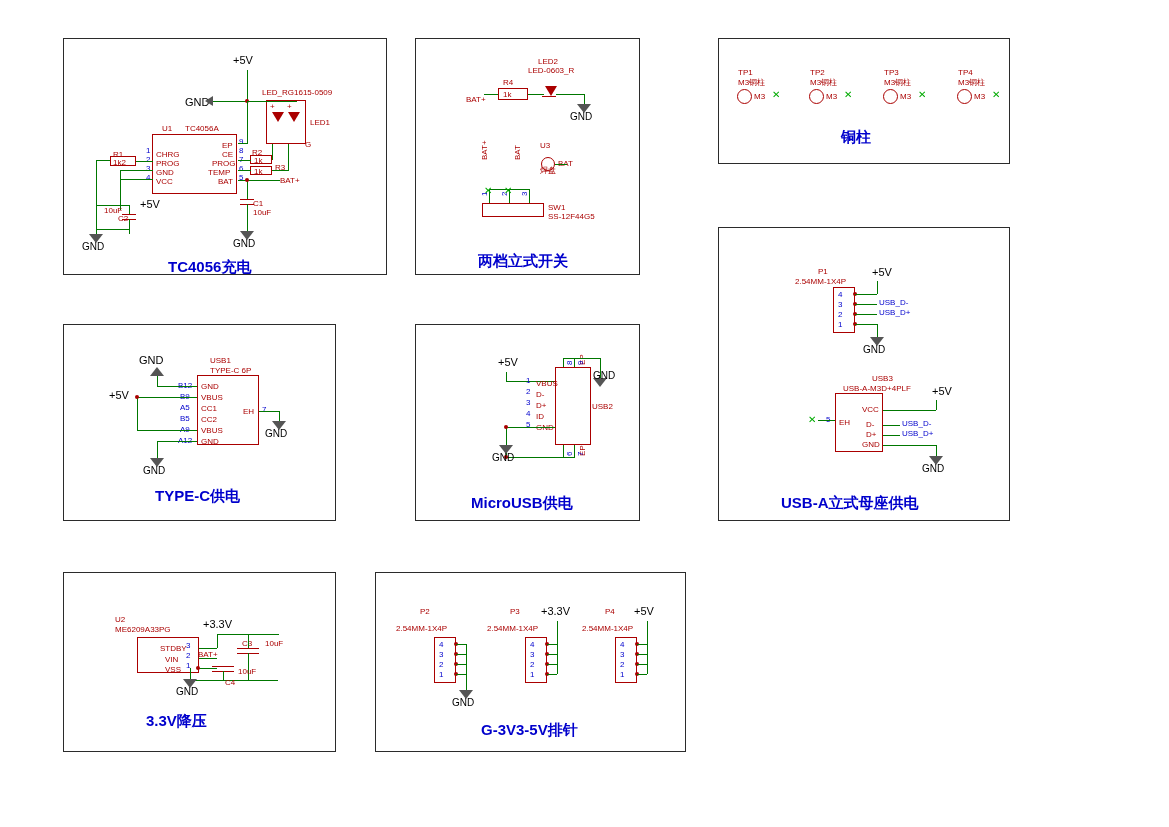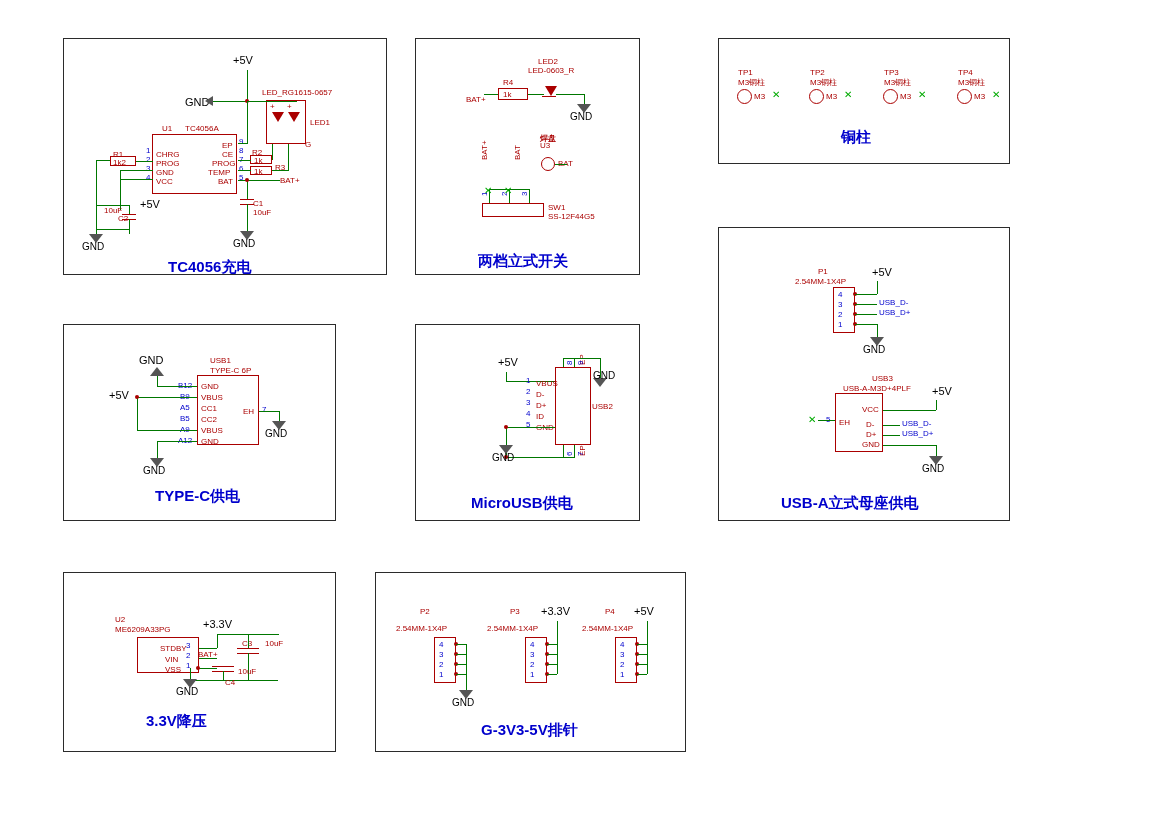--- a/index.html
+++ b/index.html
@@ -37,21 +37,21 @@
   </div>
 
   <div class="lbl black" style="left:233px;top:56px;font-size:11px;">+5V</div>
   <div class="wire v" style="left:247px;top:70px;height:31px;"></div>
   <div class="wire h" style="left:210px;top:101px;width:38px;"></div>
   <div class="junc" style="left:245px;top:99px;"></div>
 
   <div class="lbl black" style="left:185px;top:98px;font-size:11px;">GND</div>
   <div class="arrowhead" style="left:205px;top:96px;border-top:5px solid transparent;border-bottom:5px solid transparent;border-right:8px solid #555;"></div>
 
-  <div class="lbl red" style="left:262px;top:88px;">LED_RG1615-0657</div>
+  <div class="lbl red" style="left:262px;top:88px;">LED_RG1615-0509</div>
   <div class="lbl red" style="left:310px;top:118px;">LED1</div>
   <div class="lbl red" style="left:305px;top:140px;">G</div>
   <div class="comp" style="left:266px;top:100px;width:40px;height:44px;border-color:#aa0000;"></div>
   <div class="led-tri" style="left:272px;top:112px;"></div>
   <div class="led-tri" style="left:288px;top:112px;"></div>
   <div class="lbl red" style="left:270px;top:102px;">+</div>
   <div class="lbl red" style="left:287px;top:102px;">+</div>
 
   <div class="lbl red" style="left:162px;top:124px;">U1</div>
   <div class="lbl red" style="left:185px;top:124px;">TC4056A</div>
@@ -142,21 +142,21 @@
   <div class="lbl red" style="left:538px;top:57px;">LED2</div>
   <div class="lbl red" style="left:528px;top:66px;">LED-0603_R</div>
   <div class="led-tri" style="left:545px;top:86px;"></div>
   <div class="led-bar" style="left:542px;top:96px;width:14px;"></div>
   <div class="wire h" style="left:556px;top:94px;width:28px;"></div>
   <div class="wire v" style="left:584px;top:94px;height:11px;"></div>
   <div class="gnd" style="left:577px;top:104px;"></div>
   <div class="gndlbl" style="left:570px;top:111px;">GND</div>
 
   <div class="lbl red" style="left:540px;top:141px;">U3</div>
-  <div class="lbl red" style="left:540px;top:134px;font-weight:bold;">焊盘</div>
+  <div class="lbl red" style="left:540px;top:166px;">焊盘</div>
   <div class="circ" style="left:541px;top:157px;width:14px;height:14px;"></div>
   <div class="lbl red" style="left:558px;top:159px;">BAT</div>
   <div class="wire h" style="left:555px;top:164px;width:12px;"></div>
 
   <div class="lbl red" style="left:548px;top:203px;">SW1</div>
   <div class="lbl red" style="left:548px;top:212px;">SS-12F44G5</div>
   <div class="comp" style="left:482px;top:203px;width:62px;height:14px;"></div>
   <div class="lbl red" style="left:480px;top:160px;transform:rotate(-90deg);transform-origin:left top;">BAT+</div>
   <div class="lbl red" style="left:513px;top:160px;transform:rotate(-90deg);transform-origin:left top;">BAT</div>
   <div class="lbl blue" style="left:480px;top:196px;transform:rotate(-90deg);transform-origin:left top;">1</div>

